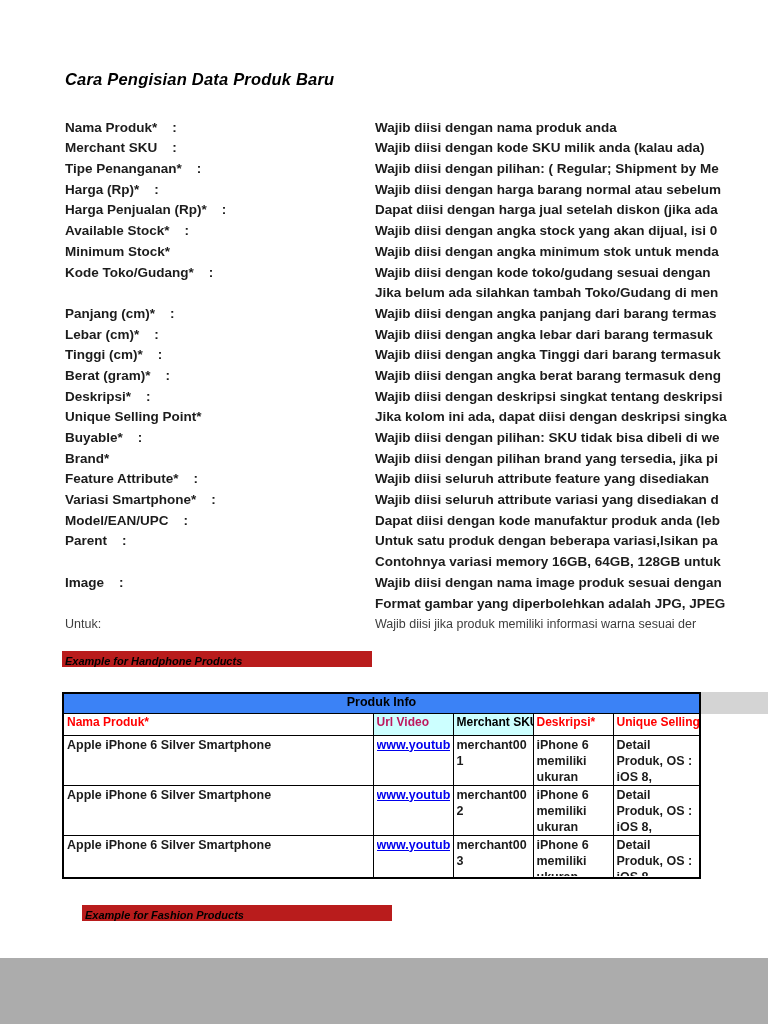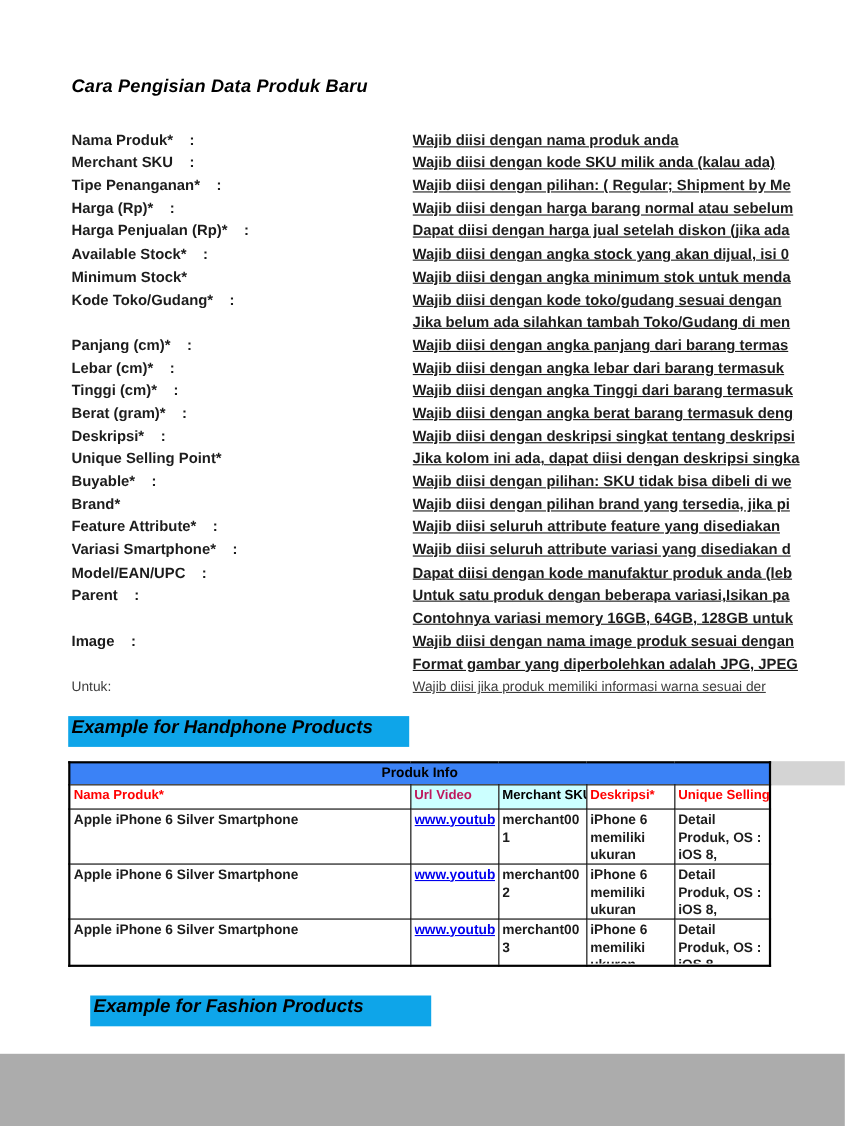--- a/index.html
+++ b/index.html
@@ -13,27 +13,27 @@
   }
   
   .field-list{position:absolute;left:65px;top:114px;width:703px;}
   .frow{display:flex;height:20.7px;align-items:flex-end;overflow:hidden;}
   .flabel{
     width:310px;flex:0 0 310px;font-size:13.5px;font-weight:bold;
     white-space:pre;overflow:hidden;color:#1c1c1c;
   }
   .fdesc{
     flex:1 1 auto;font-size:13.5px;font-weight:bold;white-space:pre;
-    overflow:hidden;color:#1c1c1c;text-decoration:underline;
+    overflow:hidden;color:#1c1c1c;
   }
   .flabel.plain,.fdesc.plain{font-weight:400;font-size:12.5px;color:#3d3d3d;}
   
   .section-bar{
-    position:absolute;left:62px;width:310px;height:28px;background:#0ea5e9;
-    font-size:17px;font-weight:bold;font-style:italic;color:#000;
+    position:absolute;left:62px;width:310px;height:16px;background:#b91c1c;
+    font-size:11px;font-weight:bold;font-style:italic;color:#000;
     line-height:20px;padding-left:3px;box-sizing:border-box;white-space:nowrap;overflow:hidden;
   }
   .section-bar.handphone{top:651px;}
   .section-bar.fashion{top:905px;margin-left:20px;}
   
   .produk-table{
     position:absolute;left:62px;top:692px;width:637px;table-layout:fixed;
     border-collapse:collapse;border:2px solid #000;font-size:12.5px;font-weight:bold;
   }
   .produk-table th,.produk-table td{

